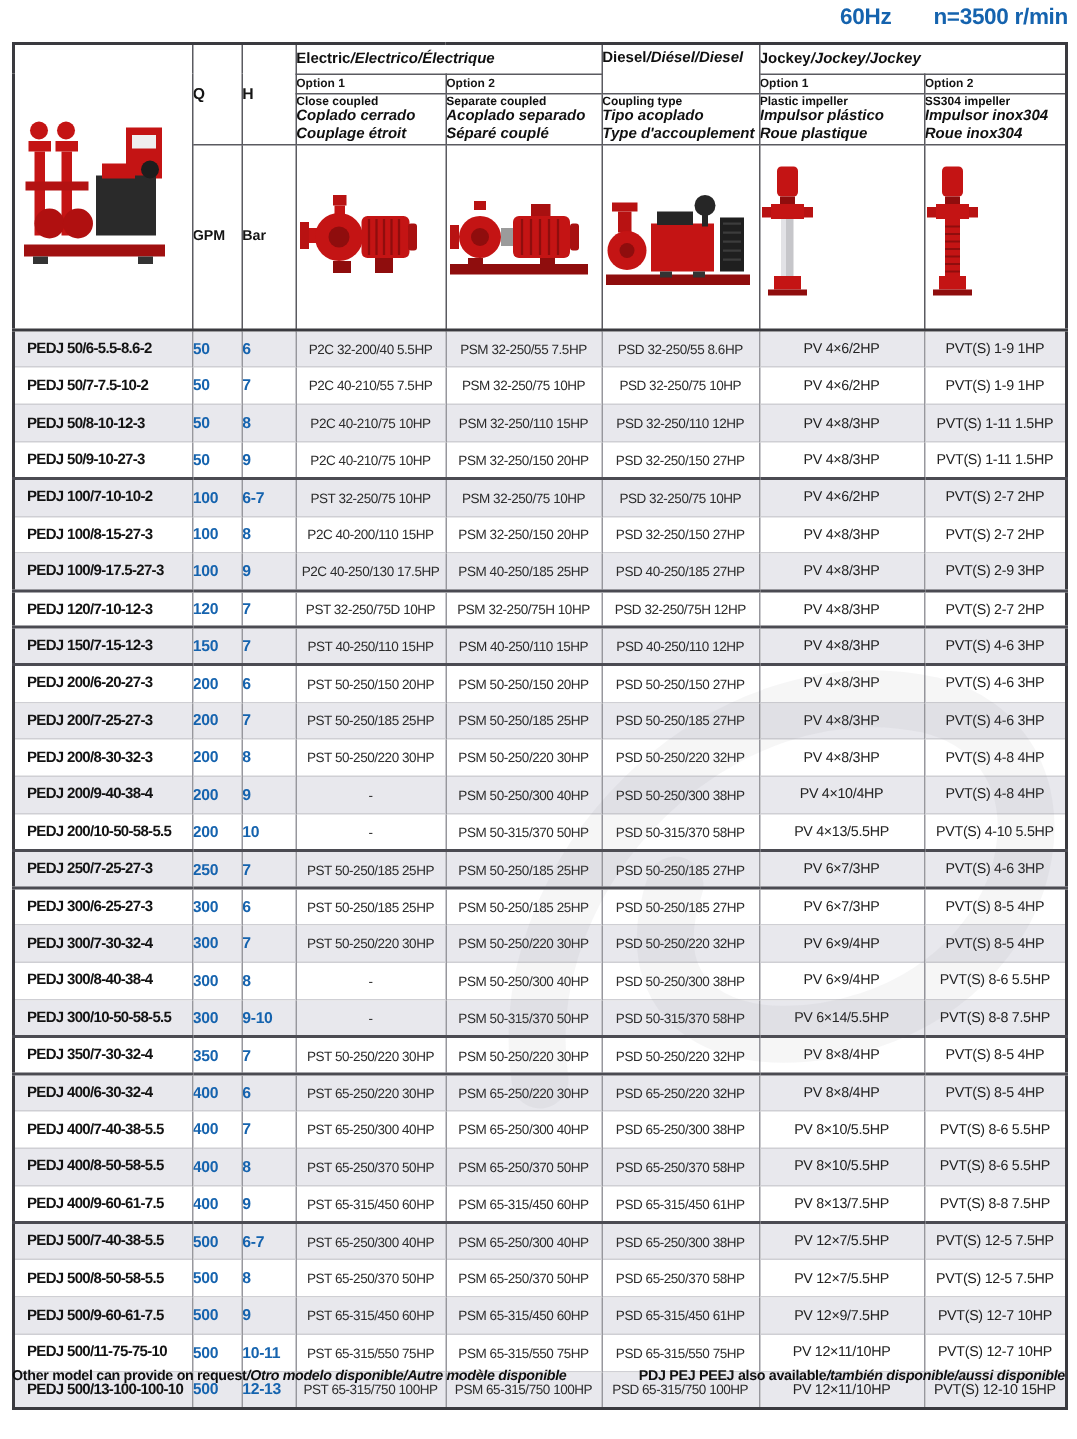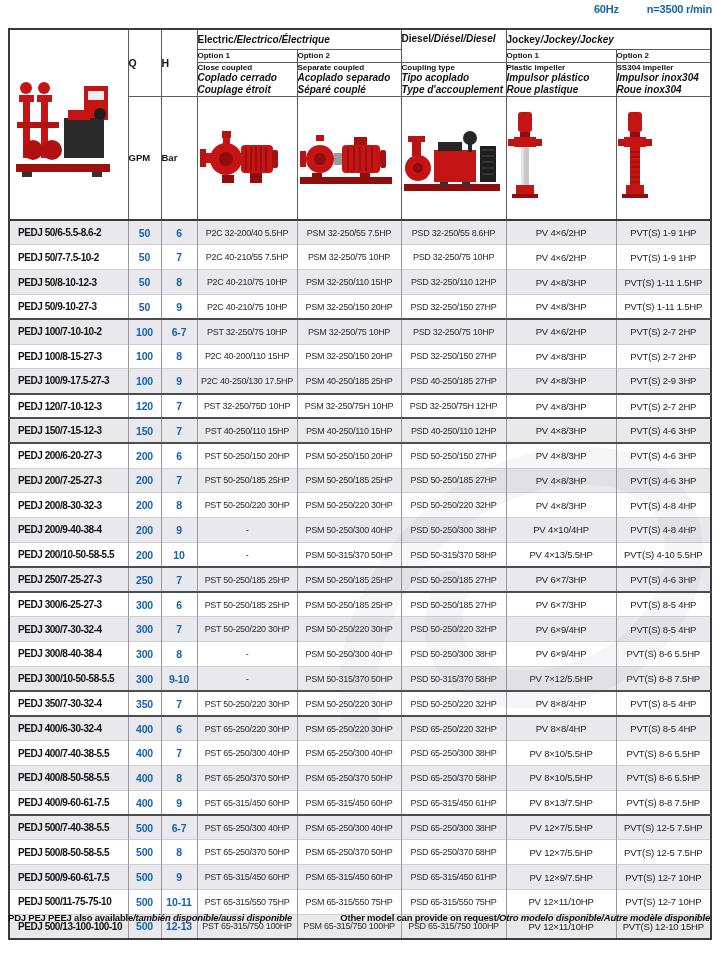--- a/index.html
+++ b/index.html
@@ -1,19 +1,19 @@
 <!DOCTYPE html>
 <html><head>
 <meta charset="utf-8">
 <style>
   html,body{margin:0;padding:0;background:#ffffff;}
   .page{position:relative;width:718px;height:959px;background:#fff;overflow:hidden;
         font-family:"Liberation Sans",sans-serif;color:#141414;}
   .top-note{position:absolute;top:3px;right:6px;display:flex;gap:28px;
-            color:#1563ae;font-weight:bold;font-size:11px;letter-spacing:-0.2px;}
+            color:#1563ae;font-weight:bold;font-size:15px;letter-spacing:-0.2px;}
   table.spec{position:absolute;left:8px;top:28px;width:702px;border-collapse:collapse;
              table-layout:fixed;border:2px solid #3a3a3f;}
   th,td{padding:0;margin:0;overflow:hidden;white-space:nowrap;}
   
   thead th{border:1px solid #5a5a60;background:#fff;vertical-align:middle;text-align:left;}
   thead tr.r-title{height:20px;}
   thead tr.r-option{height:13px;}
   thead tr.r-desc{height:27px;}
   thead tr.r-img{height:124px;}
   .h-title{font-size:10px;font-weight:bold;color:#101010;}
@@ -26,21 +26,21 @@
   .h-unit{font-size:9.5px;font-weight:bold;}
   thead{border-bottom:2px solid #3a3a3f;}
   
   tbody tr{height:24.8px;}
   tbody td{border-left:1px solid #97979d;border-right:1px solid #97979d;
            border-top:1px solid #cfcfd4;vertical-align:middle;background-clip:padding-box;}
   tbody tr.shaded td{background-color:#e8e8ed;}
   tbody tr.group-start td{border-top:2px solid #4b4b52;}
   .c-model{text-align:left;padding-left:8px;font-weight:bold;font-size:10px;
            letter-spacing:-0.45px;color:#121212;}
-  .c-q,.c-h{text-align:center;font-weight:bold;font-size:10.5px;color:#1563ae;letter-spacing:-0.2px;}
+  .c-q,.c-h{text-align:left;font-weight:bold;font-size:10.5px;color:#1563ae;letter-spacing:-0.2px;}
   .c-code{text-align:center;font-size:9px;letter-spacing:-0.3px;color:#2c2c2c;}
   .c-pv{text-align:center;font-size:9.5px;letter-spacing:-0.2px;color:#222222;}
   
   .footer{position:absolute;left:8px;top:912px;width:702px;display:flex;
           justify-content:space-between;font-size:9.5px;font-weight:bold;
           color:#0e0e0e;letter-spacing:-0.2px;}
   .footer .it{font-style:italic;}
   
   .watermark{position:absolute;left:300px;top:380px;width:420px;height:420px;
              pointer-events:none;opacity:0.06;}
@@ -394,21 +394,21 @@
       <td class="c-pv">PV 6×9/4HP</td>
       <td class="c-pv">PVT(S) 8-6 5.5HP</td>
     </tr>
         <tr class="shaded">
       <td class="c-model">PEDJ 300/10-50-58-5.5</td>
       <td class="c-q">300</td>
       <td class="c-h">9-10</td>
       <td class="c-code">-</td>
       <td class="c-code">PSM 50-315/370 50HP</td>
       <td class="c-code">PSD 50-315/370 58HP</td>
-      <td class="c-pv">PV 7×12/5.5HP</td>
+      <td class="c-pv">PV 6×14/5.5HP</td>
       <td class="c-pv">PVT(S) 8-8 7.5HP</td>
     </tr>
         <tr class="group-start">
       <td class="c-model">PEDJ 350/7-30-32-4</td>
       <td class="c-q">350</td>
       <td class="c-h">7</td>
       <td class="c-code">PST 50-250/220 30HP</td>
       <td class="c-code">PSM 50-250/220 30HP</td>
       <td class="c-code">PSD 50-250/220 32HP</td>
       <td class="c-pv">PV 8×8/4HP</td>
@@ -502,24 +502,24 @@
       <td class="c-code">PSM 65-315/750 100HP</td>
       <td class="c-code">PSD 65-315/750 100HP</td>
       <td class="c-pv">PV 12×11/10HP</td>
       <td class="c-pv">PVT(S) 12-10 15HP</td>
     </tr>
       </tbody>
   </table>
 
   <div class="footer">
     <div>
-      <span>PDJ PEJ PEEJ also available</span><span class="it">/también disponible/aussi disponible</span>
+      <span>Other model can provide on request</span><span class="it">/Otro modelo disponible/Autre modèle disponible</span>
     </div>
     <div>
-      <span>Other model can provide on request</span><span class="it">/Otro modelo disponible/Autre modèle disponible</span>
+      <span>PDJ PEJ PEEJ also available</span><span class="it">/también disponible/aussi disponible</span>
     </div>
   </div>
 
   <svg class="watermark" viewBox="0 0 420 420">
     <path d="M60 340 C 40 200, 180 60, 320 90 C 420 115, 400 260, 280 300 C 200 326, 120 300, 150 210" fill="none" stroke="#70707a" stroke-width="38" stroke-linecap="round"></path>
   </svg>
 
 </div>
 
 </body></html>

